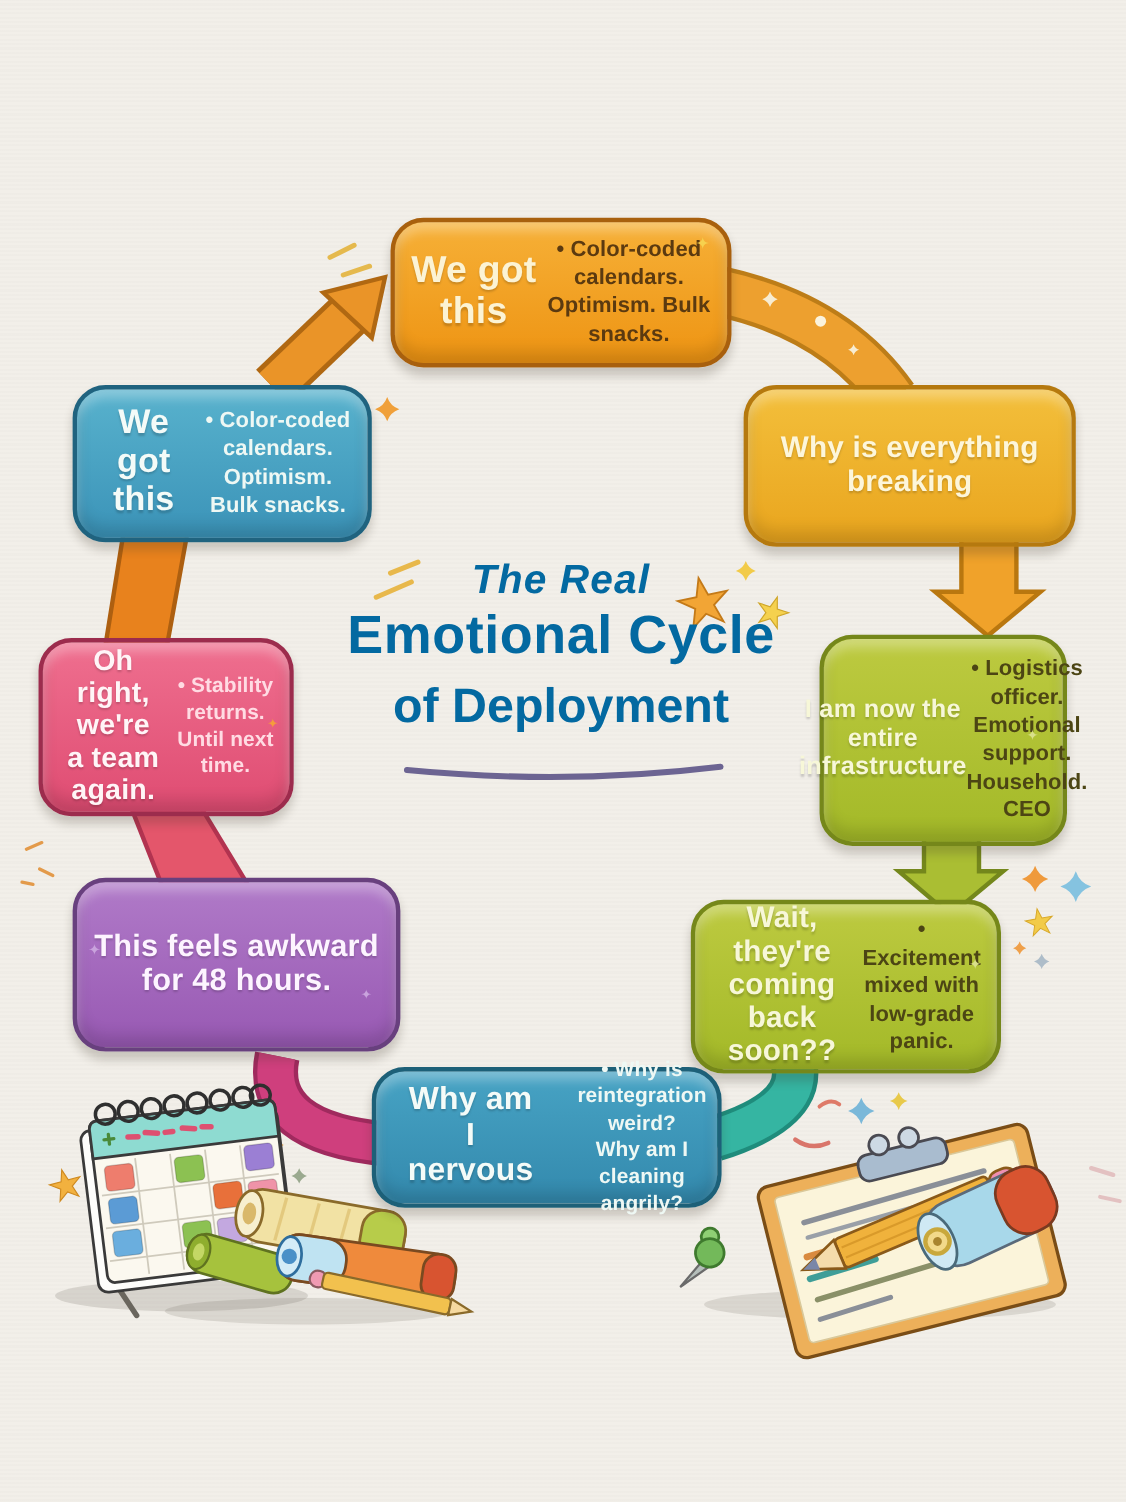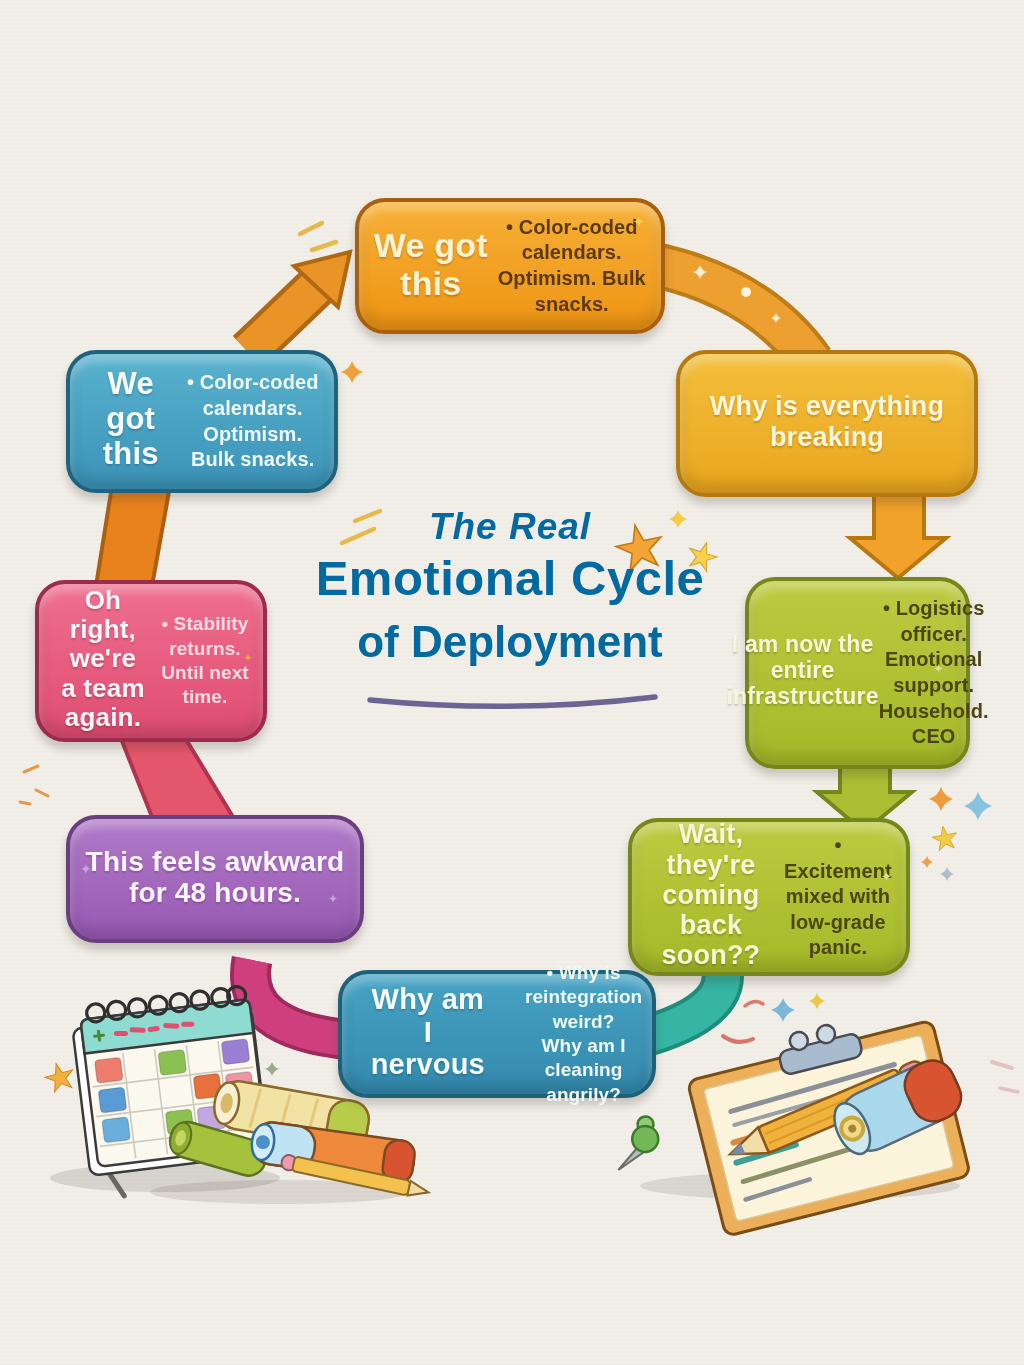--- a/index.html
+++ b/index.html
@@ -36,21 +36,21 @@
   .c-pink{background:linear-gradient(180deg,#ef6f8f,#df4c72);border-color:#9c2c4d;}
   .c-pink h3{color:#fff5f7;} .c-pink p{color:#ffdbe3;}
   .c-purple{background:linear-gradient(180deg,#b07ac8,#9859b3);border-color:#68407e;}
   .c-purple h3{color:#fdf4ff;} .c-purple p{color:#f0ddfa;}
 
   .bx0{left:355px;top:198px;width:310px;height:136px;} .bx0 h3{font-size:34px;} .bx0 p{font-size:20px;}
   .bx1{left:676px;top:350px;width:302px;height:147px;gap:16px;} .bx1 h3{font-size:27px;} .bx1 p{font-size:18px;}
   .bx2{left:745px;top:577px;width:225px;height:192px;} .bx2 h3{font-size:23px;} .bx2 p{font-size:20px;}
   .bx3{left:628px;top:818px;width:282px;height:158px;} .bx3 h3{font-size:27px;} .bx3 p{font-size:20px;}
   .bx4{left:338px;top:970px;width:318px;height:128px;} .bx4 h3{font-size:29px;} .bx4 p{font-size:19px;margin-left:40px;}
-  .bx5{left:66px;top:815px;width:298px;height:128px;} .bx5 h3{font-size:28px;} .bx5 p{font-size:20px;}
+  .bx5{left:66px;top:798px;width:298px;height:158px;} .bx5 h3{font-size:28px;} .bx5 p{font-size:20px;}
   .bx6{left:35px;top:580px;width:232px;height:162px;} .bx6 h3{font-size:26px;} .bx6 p{font-size:19px;}
   .bx7{left:66px;top:350px;width:272px;height:143px;} .bx7 h3{font-size:31px;} .bx7 p{font-size:20px;}
 
   
   .spark{position:absolute;font-size:15px;line-height:1;pointer-events:none;}
   .spark::before{content:"✦";}
   
   #title{
     position:absolute;z-index:2;left:300px;top:506px;width:420px;text-align:center;
     color:#0369a1;

